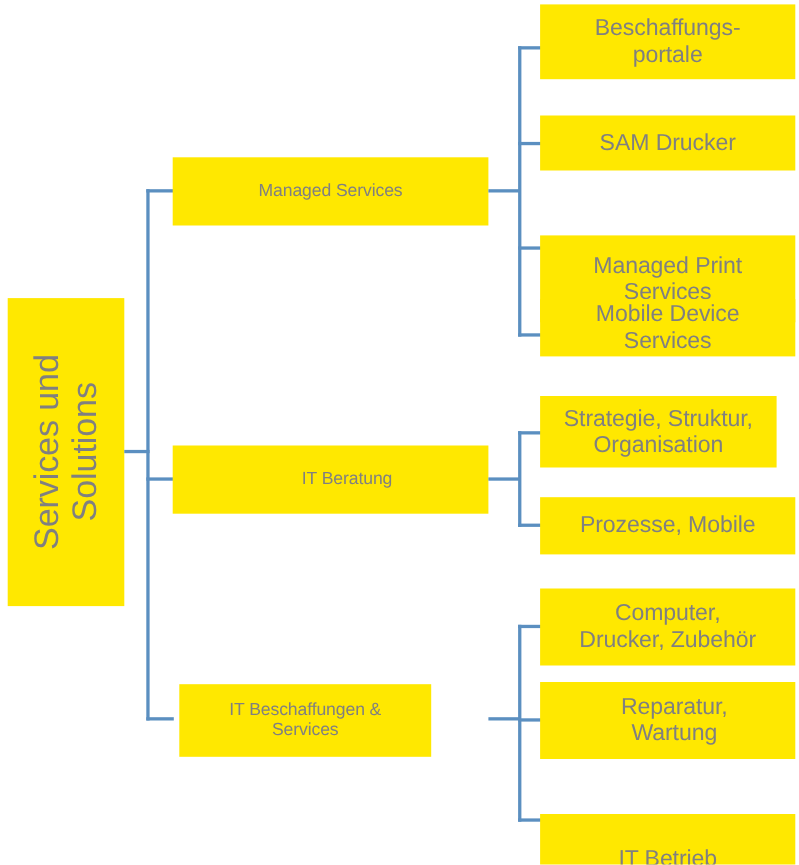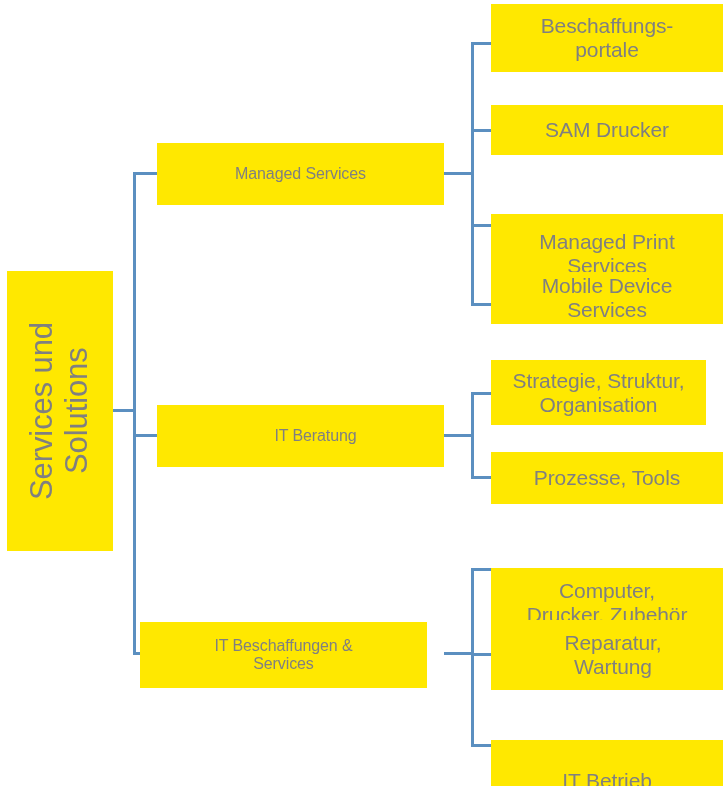--- a/index.html
+++ b/index.html
@@ -105,32 +105,32 @@
   <div class="connector connector-v" style="left:471px; top:392px; width:3px; height:87px;"></div>
 
   <div class="connector connector-h" style="left:471px; top:392px; width:22px; height:3px;"></div>
   <div class="node node-leaf" style="left:491px; top:360px; width:215px; height:65px;">
     <span>Strategie, Struktur,
 Organisation</span>
   </div>
 
   <div class="connector connector-h" style="left:471px; top:476px; width:22px; height:3px;"></div>
   <div class="node node-leaf" style="left:491px; top:452px; width:232px; height:52px;">
-    <span>Prozesse, Tools</span>
+    <span>Prozesse, Mobile</span>
   </div>
 
-  <div class="node node-branch" style="left:140px; top:622px; width:287px; height:66px;">
+  <div class="node node-branch" style="left:163px; top:622px; width:229px; height:66px;">
     <span>IT Beschaffungen &amp;
 Services</span>
   </div>
   <div class="connector connector-h" style="left:444px; top:652px; width:29px; height:3px;"></div>
   <div class="connector connector-v" style="left:471px; top:568px; width:3px; height:179px;"></div>
 
   <div class="connector connector-h" style="left:471px; top:568px; width:22px; height:3px;"></div>
-  <div class="node node-leaf" style="left:491px; top:535px; width:232px; height:70px;margin-top:33px;">
+  <div class="node node-leaf" style="left:491px; top:535px; width:232px; height:70px;">
     <span>Computer,
 Drucker, Zubehör</span>
   </div>
 
   <div class="connector connector-h" style="left:471px; top:653px; width:22px; height:3px;"></div>
   <div class="node node-leaf" style="left:491px; top:620px; width:232px; height:70px;padding-left:12px;">
     <span>Reparatur,
 Wartung</span>
   </div>
 

